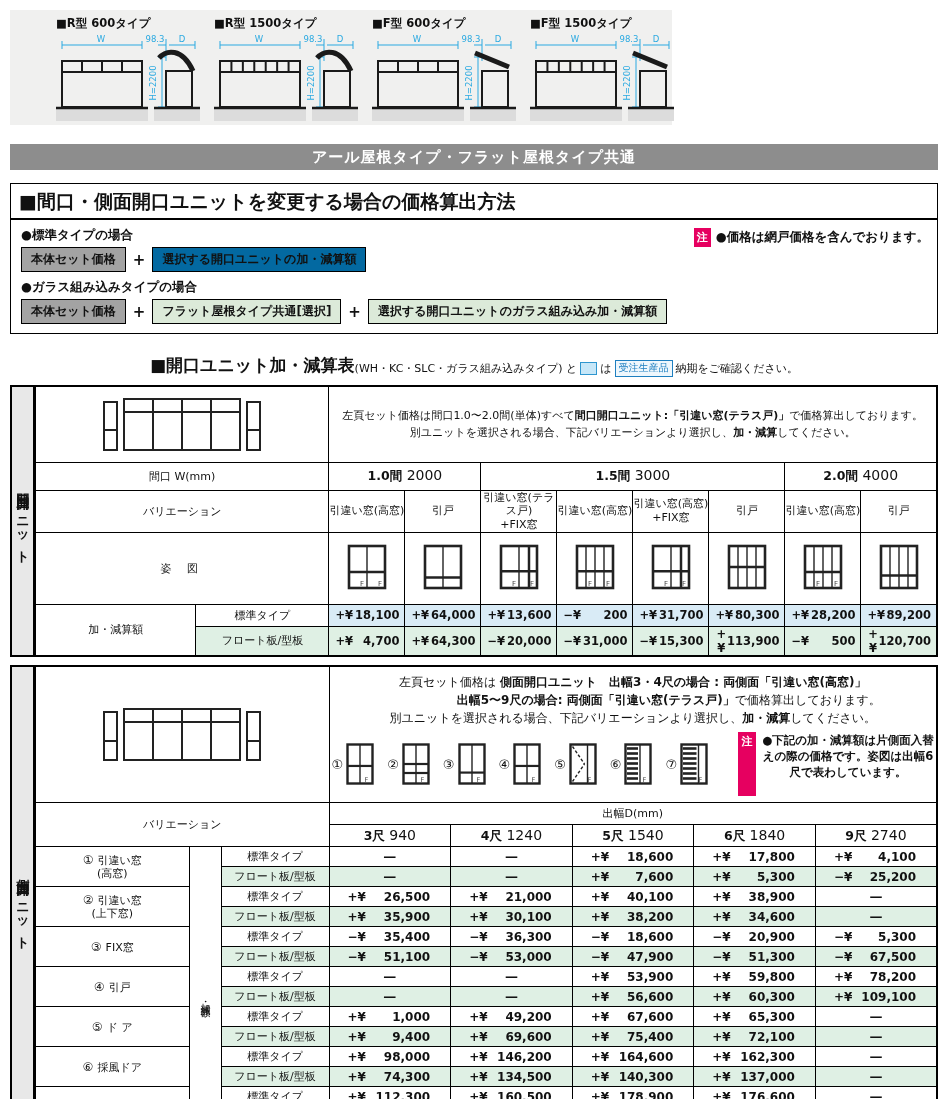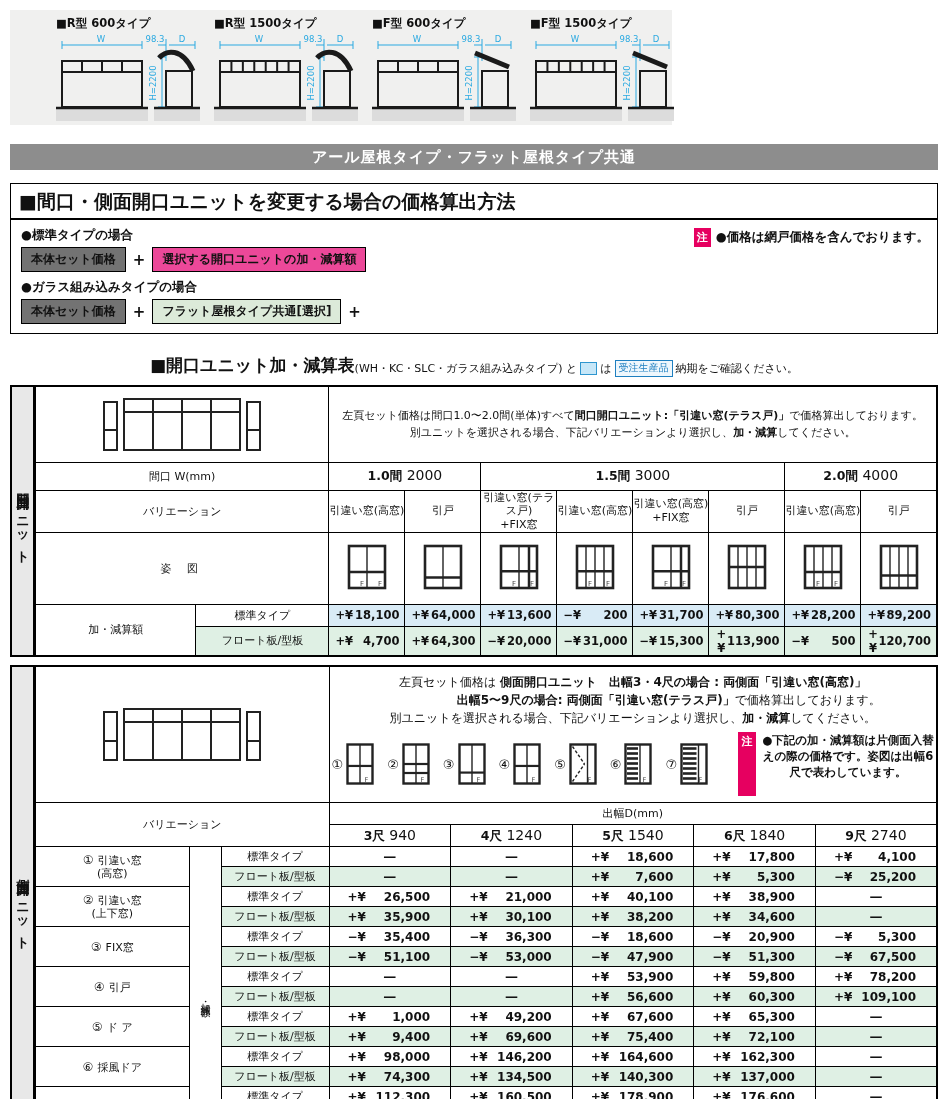--- a/index.html
+++ b/index.html
@@ -17,22 +17,22 @@
 
   
   .banner { margin-top:19px; background:#8d8d8d; color:#fff; font-weight:bold; font-size:15px;
             text-align:center; height:26px; line-height:26px; letter-spacing:1px; }
 
   
   .price-box { margin-top:13px; border:1px solid #000; padding-bottom:9px; position:relative; }
   .price-title { font-size:19px; font-weight:bold; padding:5px 8px 3px; border-bottom:2px solid #000; }
   .bullet-label { font-size:12.5px; margin:7px 0 3px 10px; font-weight:bold; }
   .formula { display:flex; align-items:center; gap:7px; margin-left:10px; font-size:12px; font-weight:bold; }
-  .fbox { border:1px solid #000; background:#737373; padding:3px 9px; white-space:nowrap; }
-  .fbox.gray { background:#ec4899; }
+  .fbox { border:1px solid #000; background:#a3a3a3; padding:3px 9px; white-space:nowrap; }
+  .fbox.gray { background:#0369a1; }
   .fbox.green { background:#dcead9; }
   .plus { font-size:15px; font-weight:bold; }
   .price-note { position:absolute; right:8px; top:44px; display:flex; gap:5px; align-items:center;
                 font-size:12.5px; font-weight:bold; }
   .chu-badge { background:#e60060; color:#fff; font-size:11px; font-weight:bold; padding:2px 3px; }
 
   
   .sec2-head { display:flex; justify-content:center; align-items:flex-end; margin-top:20px; }
   .sec2-title { font-size:17px; font-weight:bold; }
   .sec2-note { font-size:11px; display:flex; align-items:center; gap:3px; white-space:nowrap; }
@@ -245,20 +245,21 @@
         <span class="fbox ">本体セット価格</span>
         <span class="plus">+</span>
         <span class="fbox gray">選択する開口ユニットの加・減算額</span>
       </div>
     <div class="bullet-label">●ガラス組み込みタイプの場合</div>
     <div class="formula" id="formula-glass">
         <span class="fbox ">本体セット価格</span>
         <span class="plus">+</span>
         <span class="fbox green">フラット屋根タイプ共通[選択]</span>
         <span class="plus">+</span>
+        <span class="fbox green">選択する開口ユニットのガラス組み込み加・減算額</span>
       </div>
     <div class="price-note">
       <span class="chu-badge">注</span>
       <span>●価格は網戸価格を含んでおります。</span>
     </div>
   </div>
 
   <div class="sec2-head">
     <div class="sec2-title">■開口ユニット加・減算表</div>
     <div class="sec2-note">

